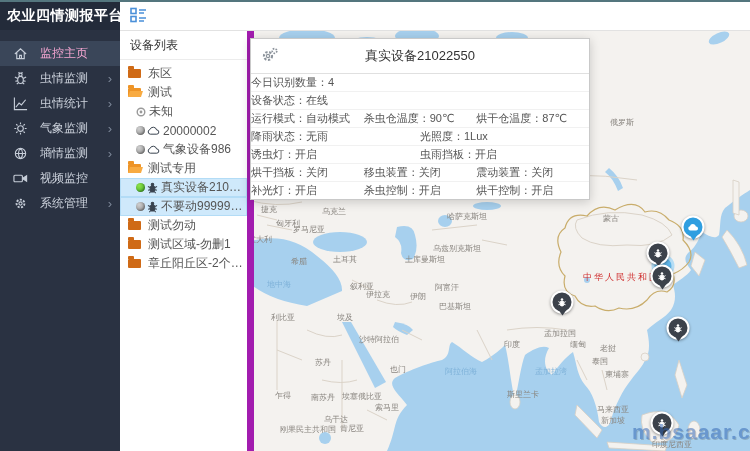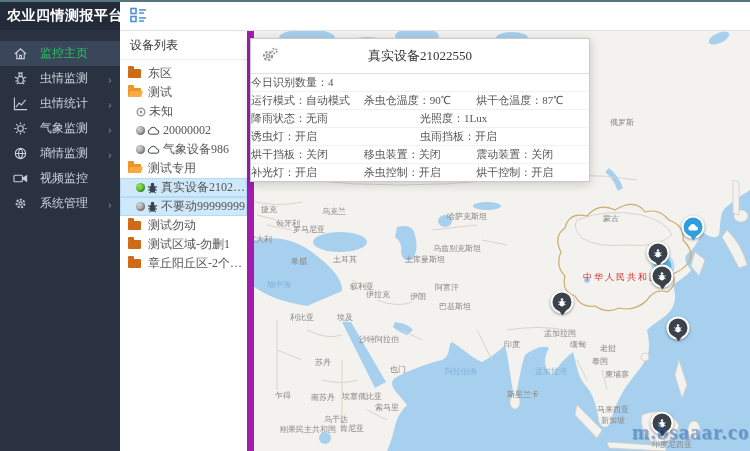--- a/index.html
+++ b/index.html
@@ -1,25 +1,25 @@
 <!DOCTYPE html>
 <html><head>
 <meta charset="utf-8">
 <style>
   html,body{margin:0;padding:0;}
   body{width:750px;height:451px;overflow:hidden;position:relative;font-family:"Liberation Sans","DejaVu Sans",sans-serif;background:#fff;}
-  #stage{position:absolute;inset:0;font-family:Liberation Serif, serif;}
+  #stage{position:absolute;inset:0;}
   #stage::before{content:"";position:absolute;top:0;left:0;right:0;height:2px;background:#54767e;z-index:60;}
 
   
   .sidebar{position:absolute;left:0;top:0;bottom:0;width:120px;background:#2a3242;z-index:50;}
   .side-title{height:30px;line-height:31px;padding-left:7px;font-size:14px;font-weight:bold;color:#fff;background:#232b3a;letter-spacing:.5px;white-space:nowrap;}
   .menu{list-style:none;margin:0;padding:11px 0 0 0;}
   .menu li{height:25px;display:flex;align-items:center;padding:0 8px 0 13px;font-size:12px;color:#cdd3dd;cursor:pointer;}
-  .menu li.active{background:#3a4659;color:#22c55e;align-items:center;}
+  .menu li.active{background:#3a4659;color:#f9a8d4;align-items:center;}
   .menu .mi{width:15px;height:15px;margin-right:12px;flex:none;}
   .menu .arrow{margin-left:auto;color:#7d8798;font-size:13px;line-height:1;}
 
   
   .topbar{position:absolute;left:120px;right:0;top:0;height:30px;background:#fff;border-bottom:1px solid #e2e2e2;z-index:40;display:flex;align-items:center;}
   .list-toggle{margin-left:10px;width:17px;height:16px;cursor:pointer;}
 
   
   .panel{position:absolute;left:120px;top:30px;bottom:0;width:127px;background:#fff;border-right:7px solid #a21caf;z-index:30;}
   .panel-title{padding:7px 0 5px 10px;font-size:12px;color:#333;border-bottom:1px solid #ececec;}
@@ -297,21 +297,21 @@
         <span class="mlabel " style="left:44px;top:231px;">希腊</span>
         <span class="mlabel " style="left:86px;top:229px;">土耳其</span>
         <span class="mlabel " style="left:158px;top:229px;">土库曼斯坦</span>
         <span class="mlabel " style="left:186px;top:218px;">乌兹别克斯坦</span>
         <span class="mlabel " style="left:103px;top:256px;">叙利亚</span>
         <span class="mlabel " style="left:119px;top:264px;">伊拉克</span>
         <span class="mlabel " style="left:163px;top:266px;">伊朗</span>
         <span class="mlabel " style="left:188px;top:257px;">阿富汗</span>
         <span class="mlabel " style="left:192px;top:276px;">巴基斯坦</span>
         <span class="mlabel sea" style="left:20px;top:254px;">地中海</span>
-        <span class="mlabel " style="left:24px;top:287px;margin-left:19px;">利比亚</span>
+        <span class="mlabel " style="left:24px;top:287px;">利比亚</span>
         <span class="mlabel " style="left:90px;top:287px;">埃及</span>
         <span class="mlabel " style="left:112px;top:309px;">沙特阿拉伯</span>
         <span class="mlabel " style="left:143px;top:339px;">也门</span>
         <span class="mlabel " style="left:28px;top:337px;margin-top:28px;">乍得</span>
         <span class="mlabel " style="left:68px;top:332px;">苏丹</span>
         <span class="mlabel " style="left:64px;top:367px;">南苏丹</span>
         <span class="mlabel " style="left:95px;top:366px;">埃塞俄比亚</span>
         <span class="mlabel " style="left:128px;top:377px;">索马里</span>
         <span class="mlabel " style="left:77px;top:389px;">乌干达</span>
         <span class="mlabel " style="left:93px;top:398px;">肯尼亚</span>
@@ -393,20 +393,23 @@
               <circle cx="13.5" cy="4" r="2.3" stroke-width="1.7" stroke-dasharray="1.5,1.2"></circle>
             </g>
           </svg></span>
       <span class="p-title">真实设备21022550</span>
     </div>
     <div id="popBody">
         <div class="prow">
           <span class="pcell">今日识别数量：4</span>
         </div>
         <div class="prow">
+          <span class="pcell">设备状态：在线</span>
+        </div>
+        <div class="prow">
           <span class="pcell">运行模式：自动模式</span>
           <span class="pcell">杀虫仓温度：90℃</span>
           <span class="pcell">烘干仓温度：87℃</span>
         </div>
         <div class="prow">
           <span class="pcell">降雨状态：无雨</span>
           <span class="pcell">光照度：1Lux</span>
         </div>
         <div class="prow">
           <span class="pcell">诱虫灯：开启</span>

